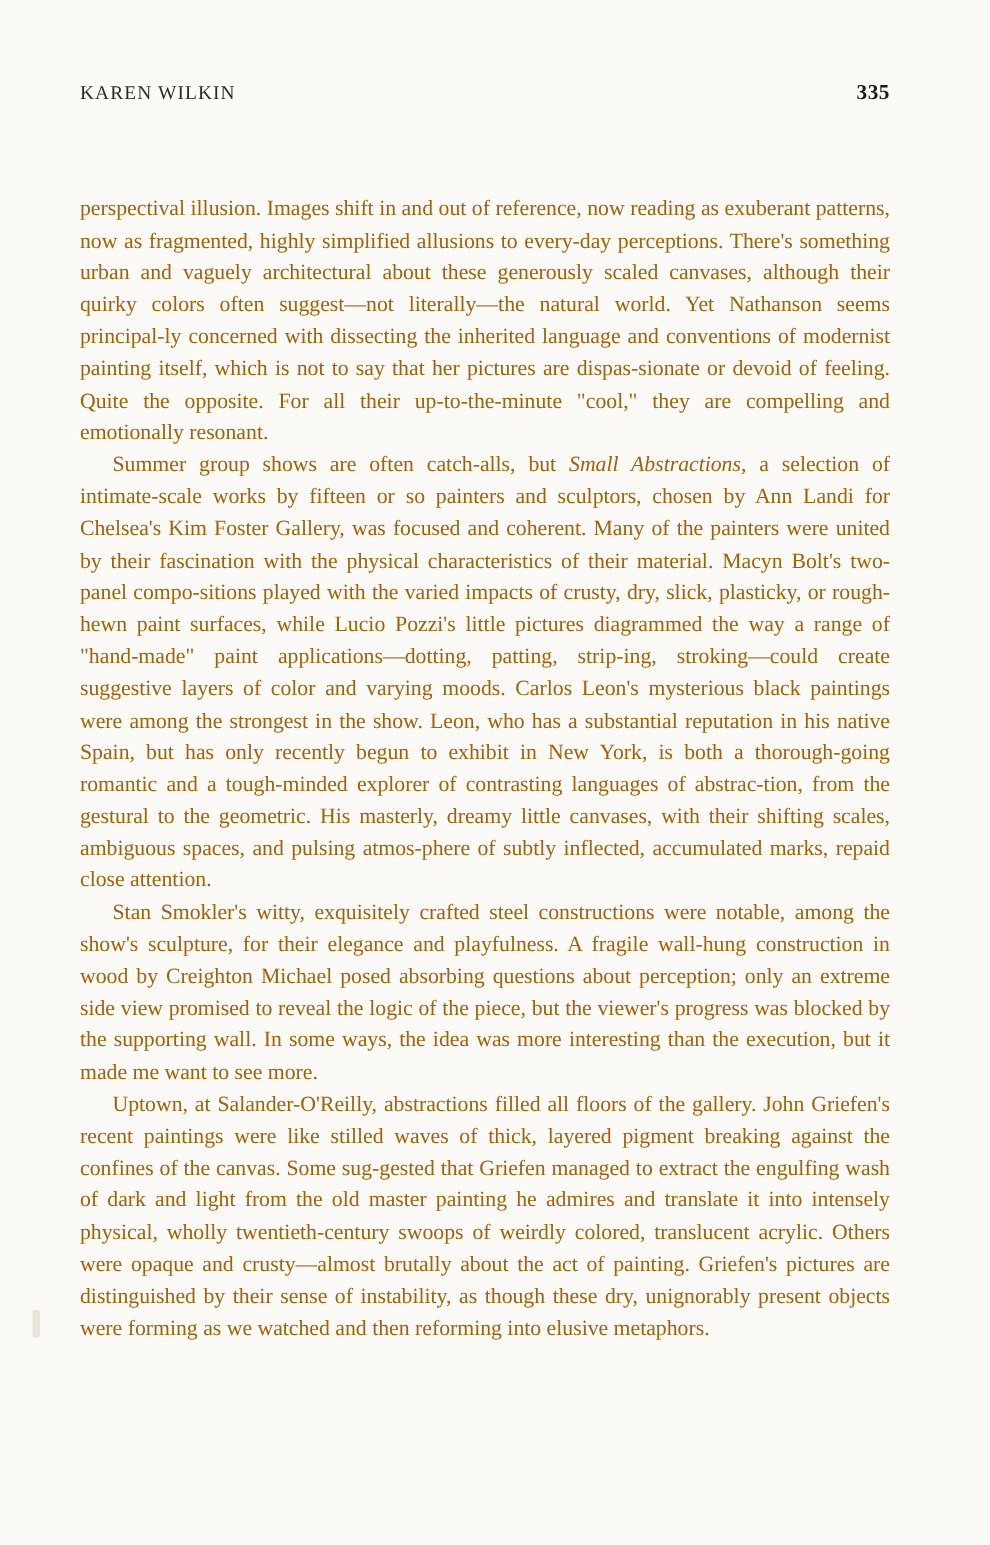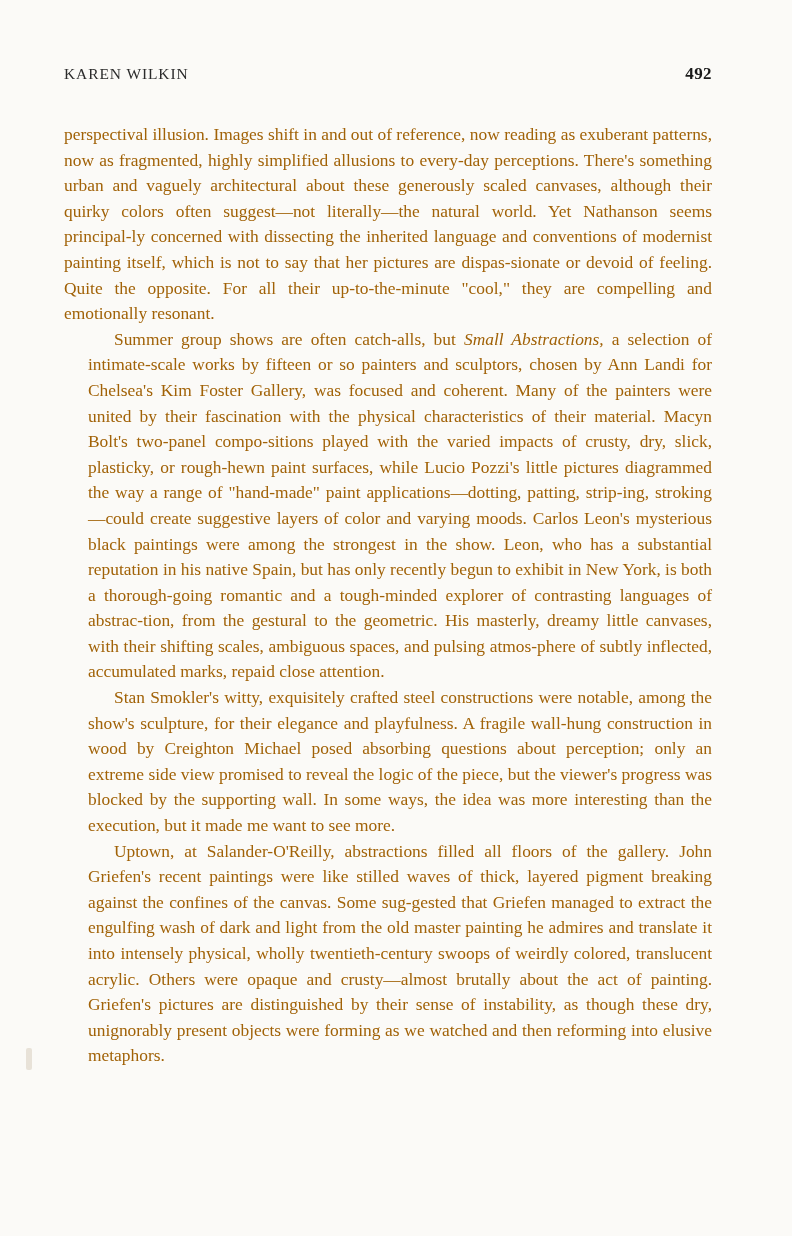--- a/index.html
+++ b/index.html
@@ -24,21 +24,21 @@
   .content {
     position: absolute;
     left: 64px;
     top: 64px;
     width: 648px;
   }
   .running-head {
     display: flex;
     align-items: baseline;
     justify-content: space-between;
-    margin-bottom: 38px;
+    margin-bottom: 70px;
   }
   .running-head .title {
     font-family: "Liberation Serif", serif;
     font-size: 15.5px;
     letter-spacing: 0.9px;
     color: #2b2b2b;
     font-variant: small-caps;
     text-transform: uppercase;
   }
   .running-head .folio {
@@ -52,21 +52,20 @@
     margin: 0;
     font-size: 17.4px;
     line-height: 25.6px;
     text-align: justify;
     text-justify: inter-word;
     color: #a16207;
     hyphens: none;
   }
   .body-text p.indent {
     text-indent: 26px;
-    margin-left: 24px;
   }
   .body-text p + p {
     margin-top: 0;
   }
   em {
     font-style: italic;
   }
   .edge-mark {
     position: absolute;
     left: 26px;
@@ -81,21 +80,21 @@
 <body>
 
 <div class="page">
 
   <div class="edge-mark"></div>
 
   <div class="content">
 
     <div class="running-head">
       <div class="title">KAREN WILKIN</div>
-      <div class="folio">492</div>
+      <div class="folio">335</div>
     </div>
 
     <div class="body-text">
 
       <p>perspectival illusion. Images shift in and out of reference, now reading as exuberant patterns, now as fragmented, highly simplified allusions to every-day perceptions. There's something urban and vaguely architectural about these generously scaled canvases, although their quirky colors often suggest—not literally—the natural world. Yet Nathanson seems principal-ly concerned with dissecting the inherited language and conventions of modernist painting itself, which is not to say that her pictures are dispas-sionate or devoid of feeling. Quite the opposite. For all their up-to-the-minute "cool," they are compelling and emotionally resonant.</p>
 
       <p class="indent"><span>Summer group shows are often catch-alls, but </span><em>Small Abstractions,</em><span> a selection of intimate-scale works by fifteen or so painters and sculptors, chosen by Ann Landi for Chelsea's Kim Foster Gallery, was focused and coherent. Many of the painters were united by their fascination with the physical characteristics of their material. Macyn Bolt's two-panel compo-sitions played with the varied impacts of crusty, dry, slick, plasticky, or rough-hewn paint surfaces, while Lucio Pozzi's little pictures diagrammed the way a range of "hand-made" paint applications—dotting, patting, strip-ing, stroking—could create suggestive layers of color and varying moods. Carlos Leon's mysterious black paintings were among the strongest in the show. Leon, who has a substantial reputation in his native Spain, but has only recently begun to exhibit in New York, is both a thorough-going romantic and a tough-minded explorer of contrasting languages of abstrac-tion, from the gestural to the geometric. His masterly, dreamy little canvases, with their shifting scales, ambiguous spaces, and pulsing atmos-phere of subtly inflected, accumulated marks, repaid close attention.</span></p>
 
       <p class="indent">Stan Smokler's witty, exquisitely crafted steel constructions were notable, among the show's sculpture, for their elegance and playfulness. A fragile wall-hung construction in wood by Creighton Michael posed absorbing questions about perception; only an extreme side view promised to reveal the logic of the piece, but the viewer's progress was blocked by the supporting wall. In some ways, the idea was more interesting than the execution, but it made me want to see more.</p>
 

